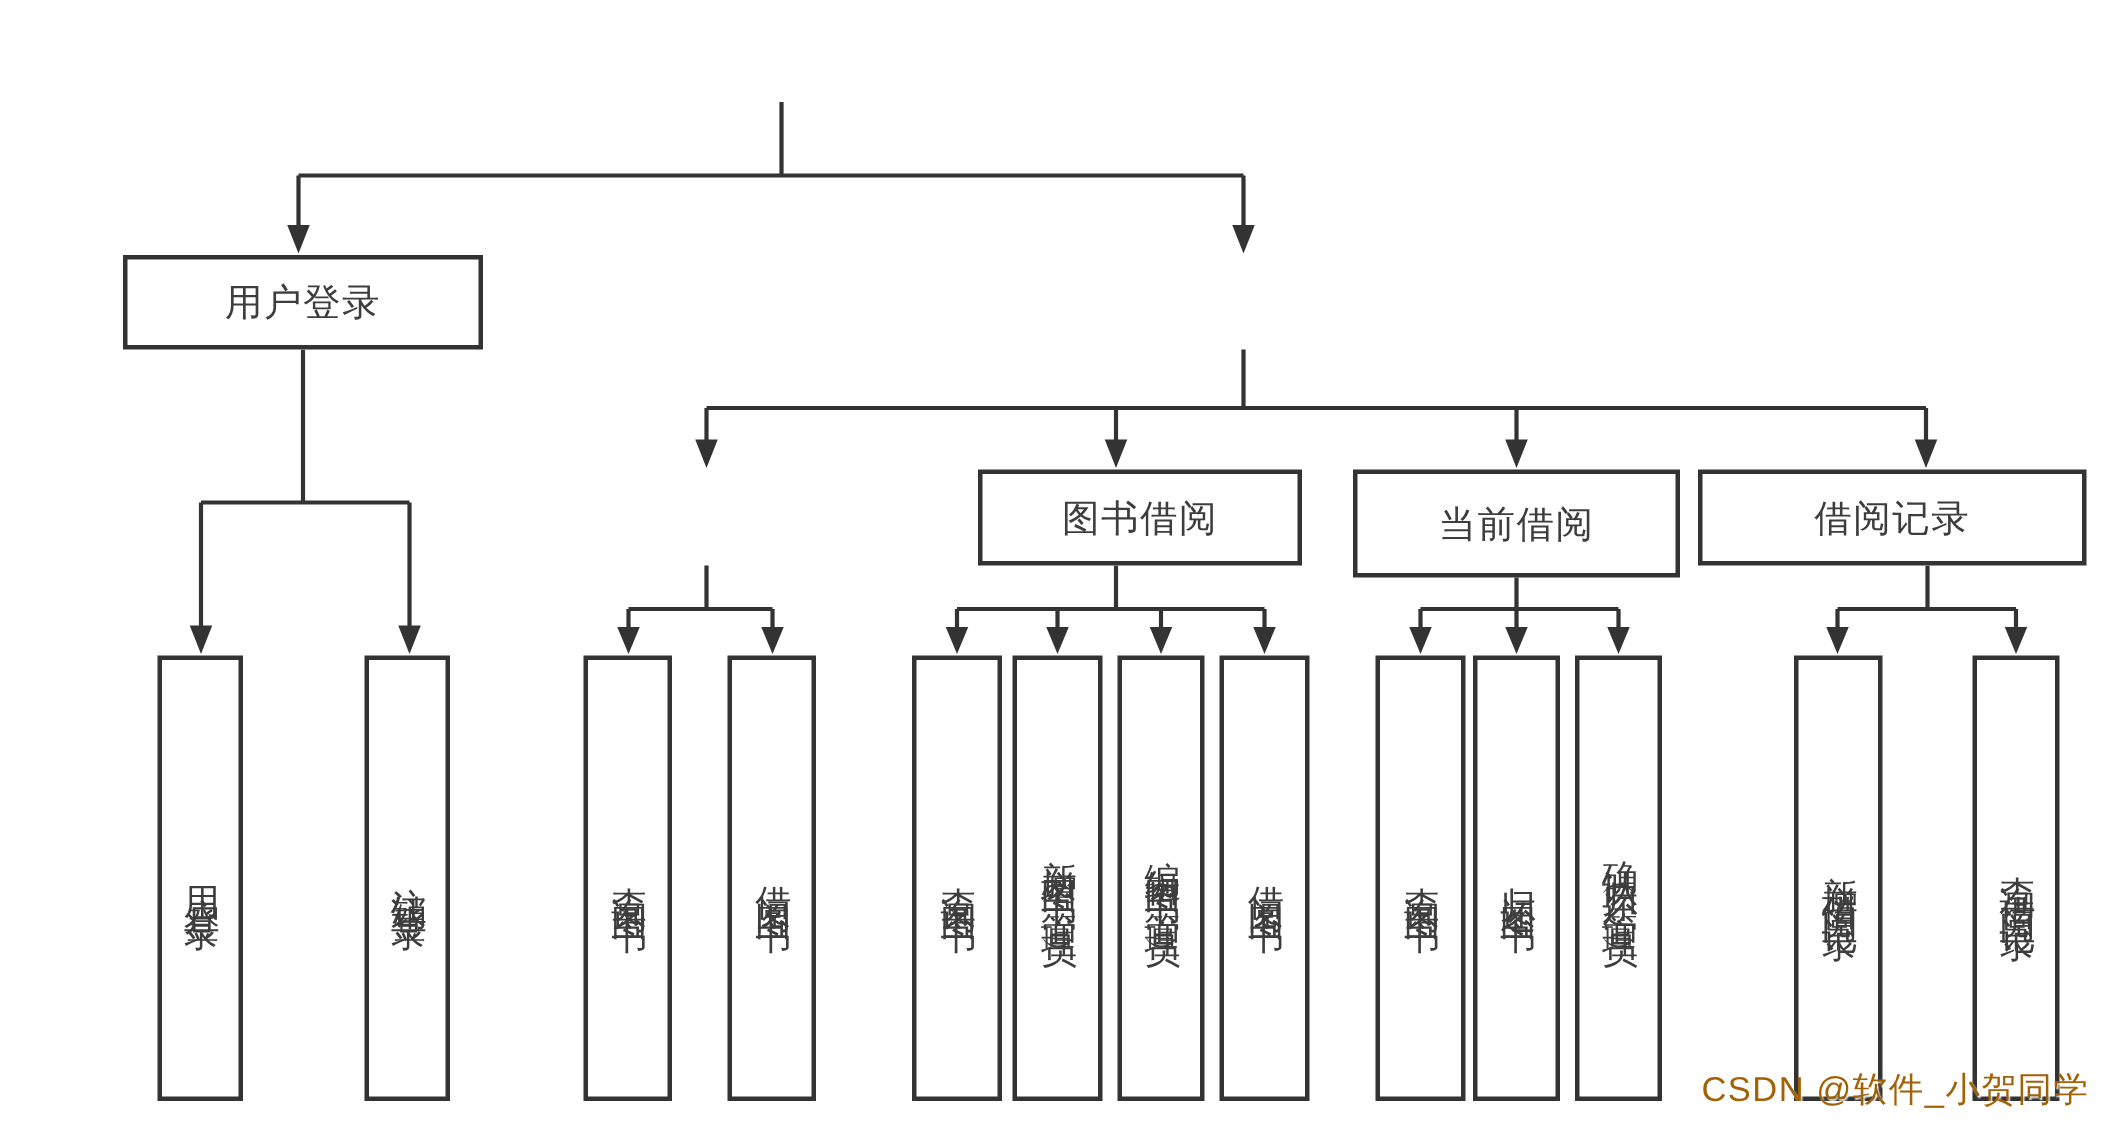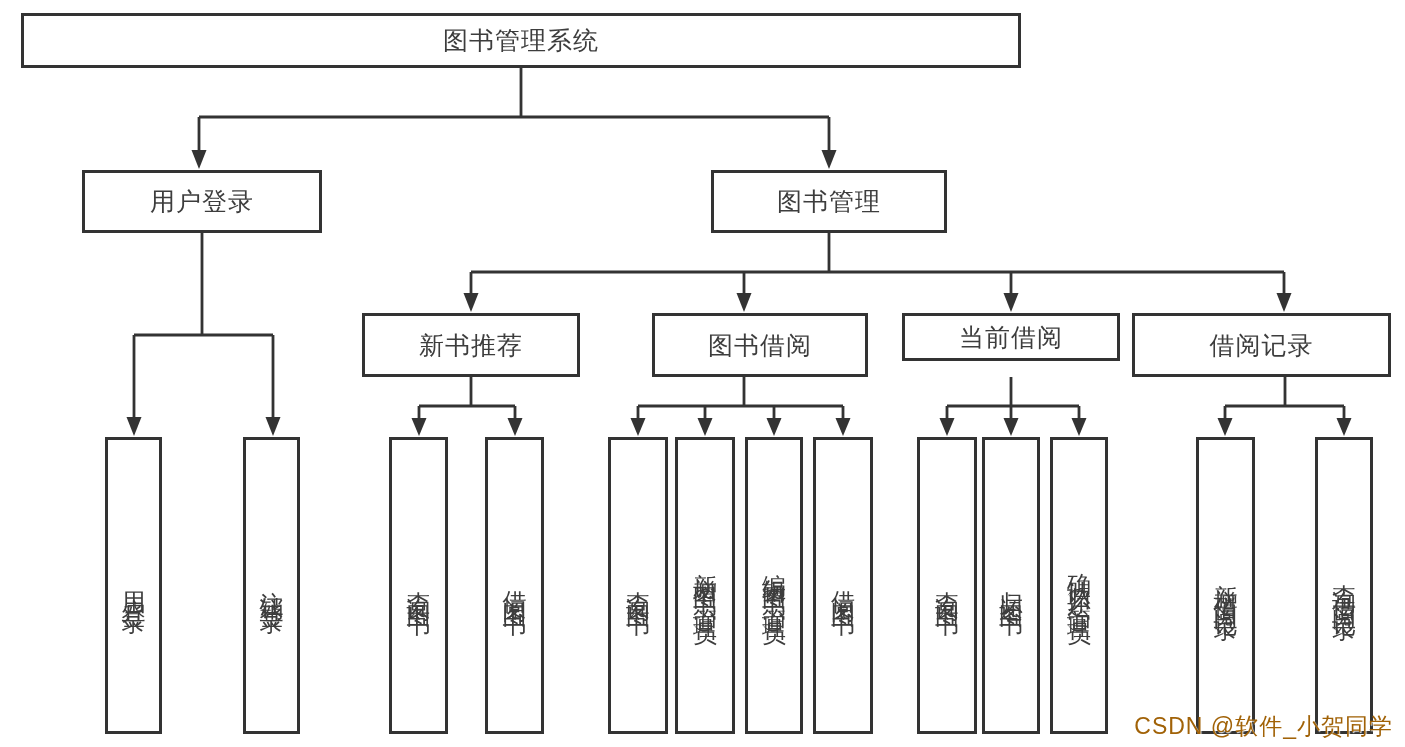--- a/index.html
+++ b/index.html
@@ -131,38 +131,29 @@
 
     <g>
       <path d="M1285,377 V406 M1225,406 H1344"></path>
       <line x1="1225" y1="406" x2="1225" y2="419"></line>
       <polygon points="1217.5,418 1232.5,418 1225,436"></polygon>
       <line x1="1344" y1="406" x2="1344" y2="419"></line>
       <polygon points="1336.5,418 1351.5,418 1344,436"></polygon>
     </g>
   </svg>
 
-  <div class="node" style="left:21px; top:13px; width:1000px; height:55px;">
-    <span class="h-label">图书管理系统</span>
-  </div>
 
   <div class="node" style="left:82px; top:170px; width:240px; height:63px;">
     <span class="h-label">用户登录</span>
   </div>
-  <div class="node" style="left:711px; top:170px; width:236px; height:63px;">
-    <span class="h-label">图书管理</span>
-  </div>
-
-  <div class="node" style="left:362px; top:313px; width:218px; height:64px;">
-    <span class="h-label">新书推荐</span>
-  </div>
+
   <div class="node" style="left:636px; top:313px; width:216px; height:64px;margin-left:16px;">
     <span class="h-label">图书借阅</span>
   </div>
-  <div class="node" style="left:902px; top:313px; width:218px; height:48px;">
+  <div class="node" style="left:902px; top:313px; width:218px; height:72px;">
     <span class="h-label">当前借阅</span>
   </div>
   <div class="node" style="left:1132px; top:313px; width:259px; height:64px;">
     <span class="h-label">借阅记录</span>
   </div>
 
   <div class="node leaf" style="left:105px; top:437px; width:57px; height:297px;">
     <span class="v-label">用户登录</span>
   </div>
   <div class="node leaf" style="left:243px; top:437px; width:57px; height:297px;">

